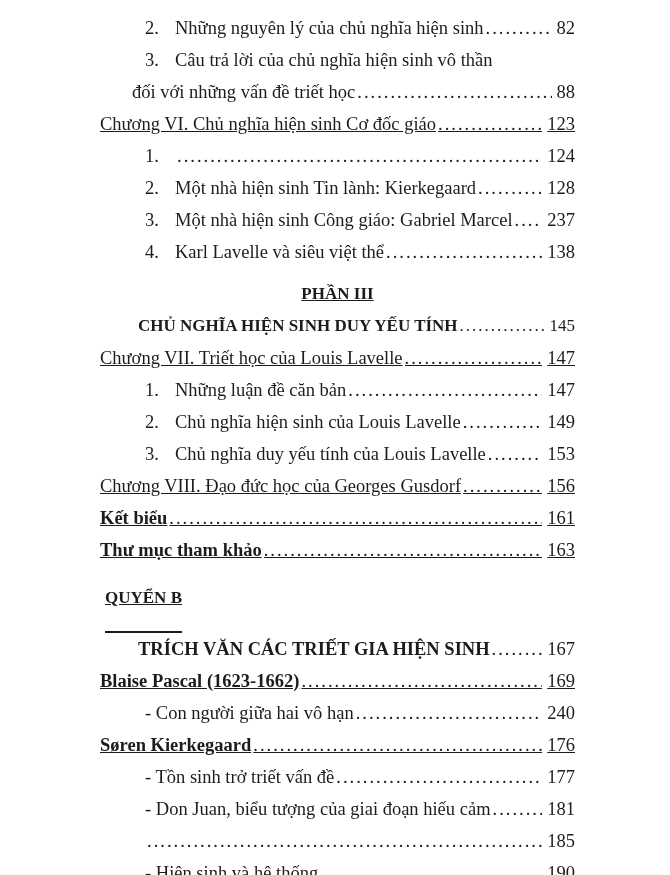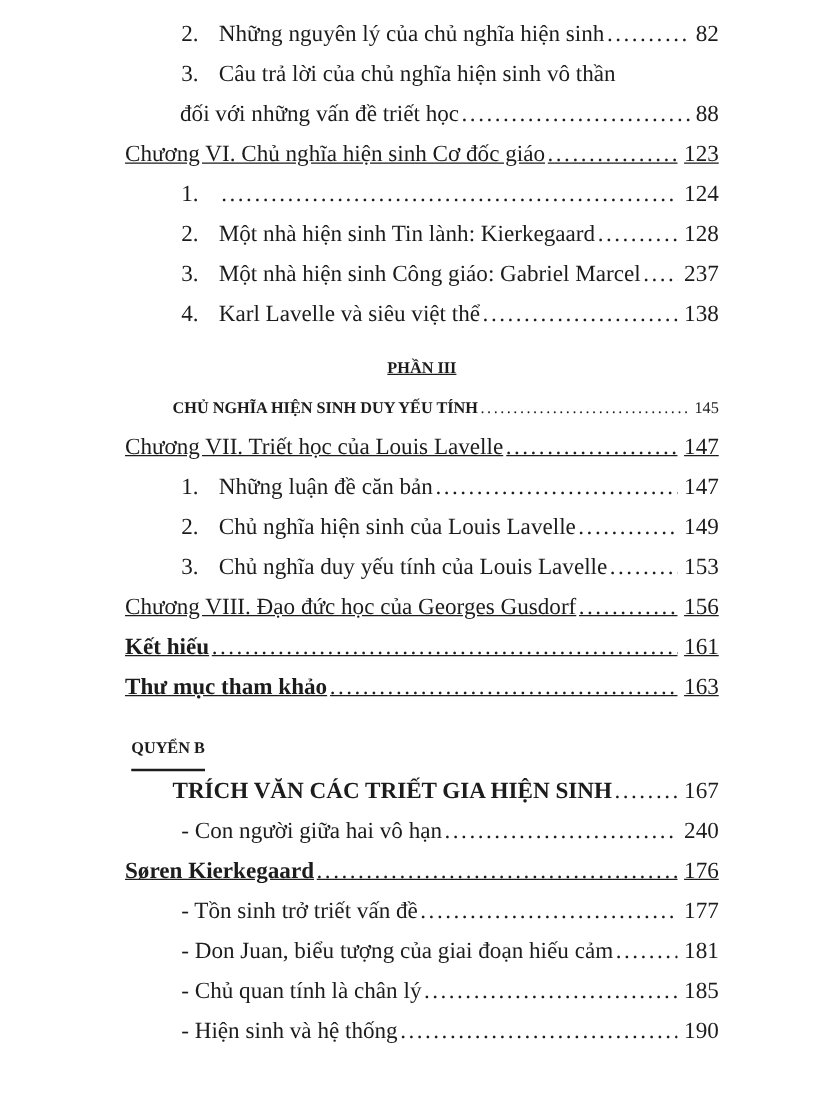--- a/index.html
+++ b/index.html
@@ -23,46 +23,47 @@
   .toc {
     box-sizing: border-box;
     padding: 12px 95px 0 100px;
   }
   .entry {
     display: flex;
     align-items: baseline;
     line-height: 32px;
     font-size: 18.5px;
   }
-  .entry.large { font-size: 13px; }
+  .entry.large { font-size: 17px; }
   .entry.bold .num,
   .entry.bold .text { font-weight: bold; }
   .entry.center { justify-content: center; }
   .entry.gap-sm { margin-top: 10px; }
   .entry.gap-md { margin-top: 16px; }
 
   .indent-chapter { margin-left: 0; text-decoration: underline; }
   .indent-item { margin-left: 45px; }
-  .indent-continuation { margin-left: 44px; font-family: Liberation Serif, serif; }
+  .indent-continuation { margin-left: 32px; font-family: Liberation Serif, serif; }
   .indent-section-title { margin-left: 38px; text-align: right; }
   .indent-part-label { margin-left: 5px; }
 
   .num {
     flex: 0 0 auto;
     display: inline-block;
     width: 30px;
     white-space: nowrap;
   }
   .text {
     flex: 0 1 auto;
     white-space: nowrap;
   }
   .text.underline {
     border-bottom: 2px solid currentColor;
-    padding-bottom: 1px;
+    padding-bottom: 17px;
+    text-decoration: underline;
   }
   .dots {
     flex: 1 1 auto;
     min-width: 10px;
     overflow: hidden;
     white-space: nowrap;
     margin: 0 2px;
     font-weight: normal;
   }
   .dots::after {
@@ -178,21 +179,21 @@
 
   <div class="entry indent-chapter">
 
     <span class="text">Chương VIII. Đạo đức học của Georges Gusdorf</span>
     <span class="dots"></span>
     <span class="pagenum">156</span>
   </div>
 
   <div class="entry indent-chapter bold">
 
-    <span class="text">Kết hiếu</span>
+    <span class="text">Kết biểu</span>
     <span class="dots"></span>
     <span class="pagenum">161</span>
   </div>
 
   <div class="entry indent-chapter bold">
 
     <span class="text">Thư mục tham khảo</span>
     <span class="dots"></span>
     <span class="pagenum">163</span>
   </div>
@@ -203,20 +204,26 @@
 
   </div>
 
   <div class="entry indent-section-title bold">
 
     <span class="text">TRÍCH VĂN CÁC TRIẾT GIA HIỆN SINH</span>
     <span class="dots"></span>
     <span class="pagenum">167</span>
   </div>
 
+  <div class="entry indent-chapter bold">
+
+    <span class="text">Blaise Pascal (1623-1662)</span>
+    <span class="dots"></span>
+    <span class="pagenum">169</span>
+  </div>
 
   <div class="entry indent-item">
 
     <span class="text">- Con người giữa hai vô hạn</span>
     <span class="dots"></span>
     <span class="pagenum">240</span>
   </div>
 
   <div class="entry indent-chapter bold">
 
@@ -234,21 +241,20 @@
 
   <div class="entry indent-item">
 
     <span class="text">- Don Juan, biểu tượng của giai đoạn hiếu cảm</span>
     <span class="dots"></span>
     <span class="pagenum">181</span>
   </div>
 
   <div class="entry indent-item">
 
-    <span class="text">- Chủ quan tính là chân lý</span>
     <span class="dots"></span>
     <span class="pagenum">185</span>
   </div>
 
   <div class="entry indent-item">
 
     <span class="text">- Hiện sinh và hệ thống</span>
     <span class="dots"></span>
     <span class="pagenum">190</span>
   </div>

